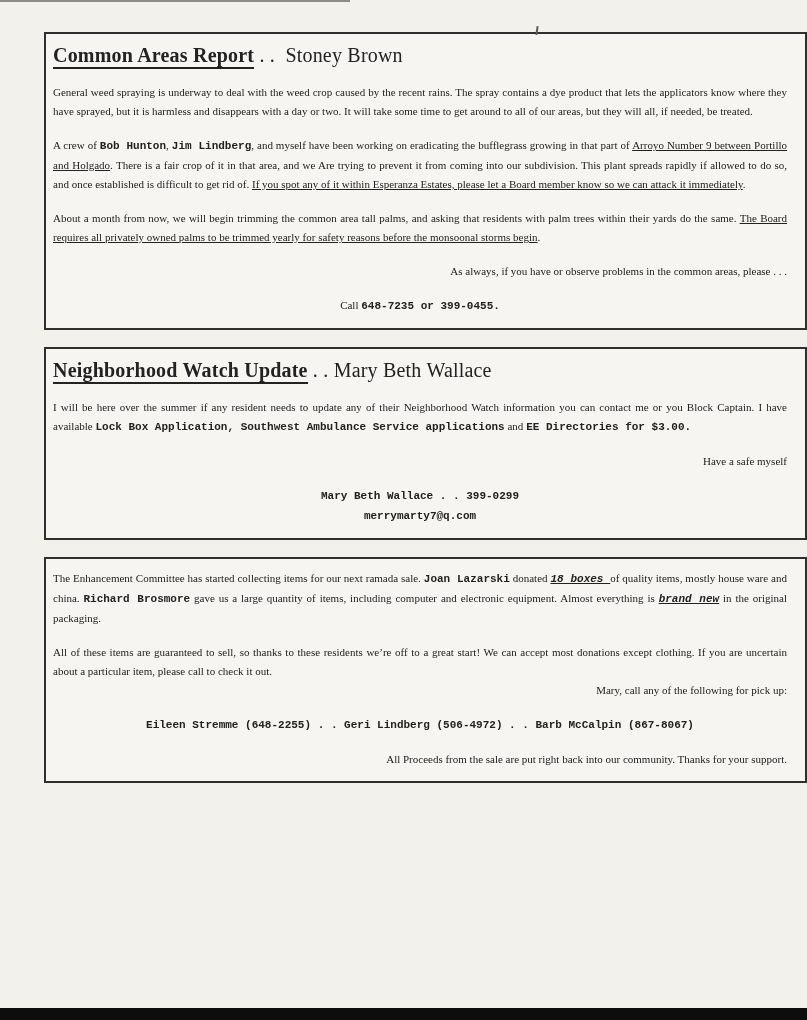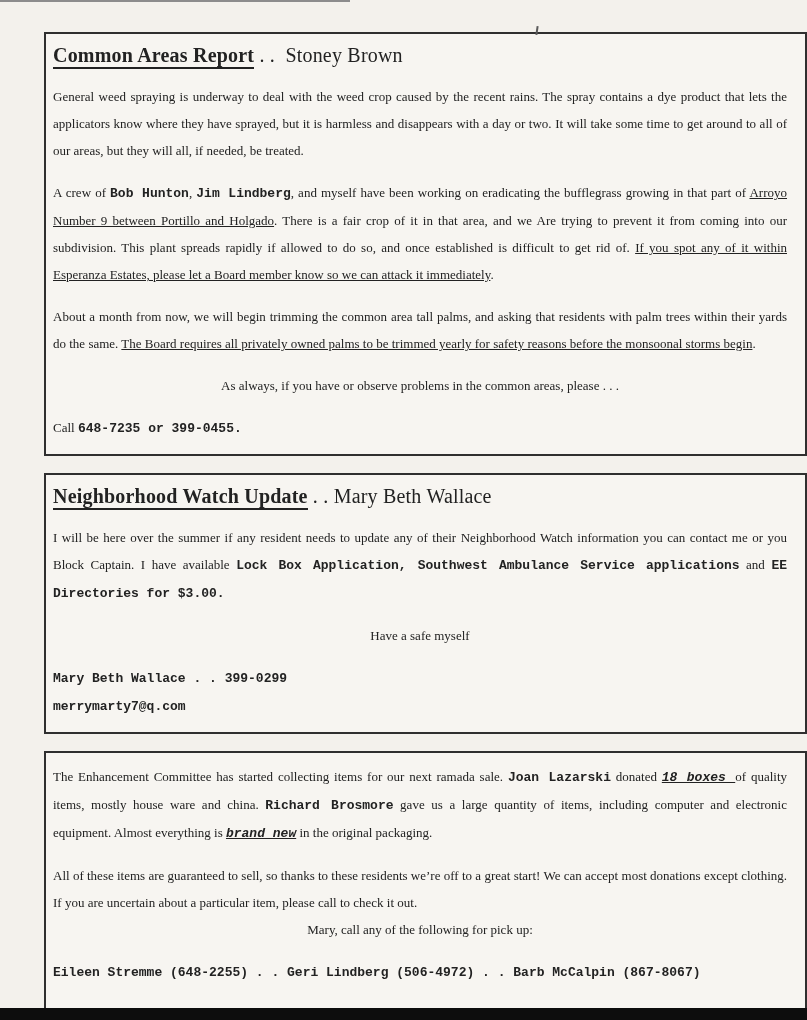--- a/index.html
+++ b/index.html
@@ -38,26 +38,26 @@
     letter-spacing: 0.2px;
   }
   .title-underlined {
     border-bottom: 2px solid #222;
     padding-bottom: 1px;
   }
   .title-sep { font-weight: normal; white-space: pre; }
   .title-author { font-weight: normal; }
   .para {
     margin: 0 0 15px 0;
-    font-size: 13px;
-    line-height: 27px;
+    font-size: 11px;
+    line-height: 19px;
     text-align: justify;
   }
-  .para.left   { text-align: center; }
-  .para.center { text-align: left; }
+  .para.left   { text-align: right; }
+  .para.center { text-align: center; }
   .para.tight  { margin-bottom: 0; }
   .para:last-child { margin-bottom: 0; }
   .b { font-weight: bold; font-family: Liberation Mono, monospace; }
   .i { font-style: italic; }
   .u { text-decoration: underline; }
   .footer-bar {
     position: absolute; left: 0; bottom: 0;
     width: 807px; height: 12px;
     background: #0d0d0d;
   }

